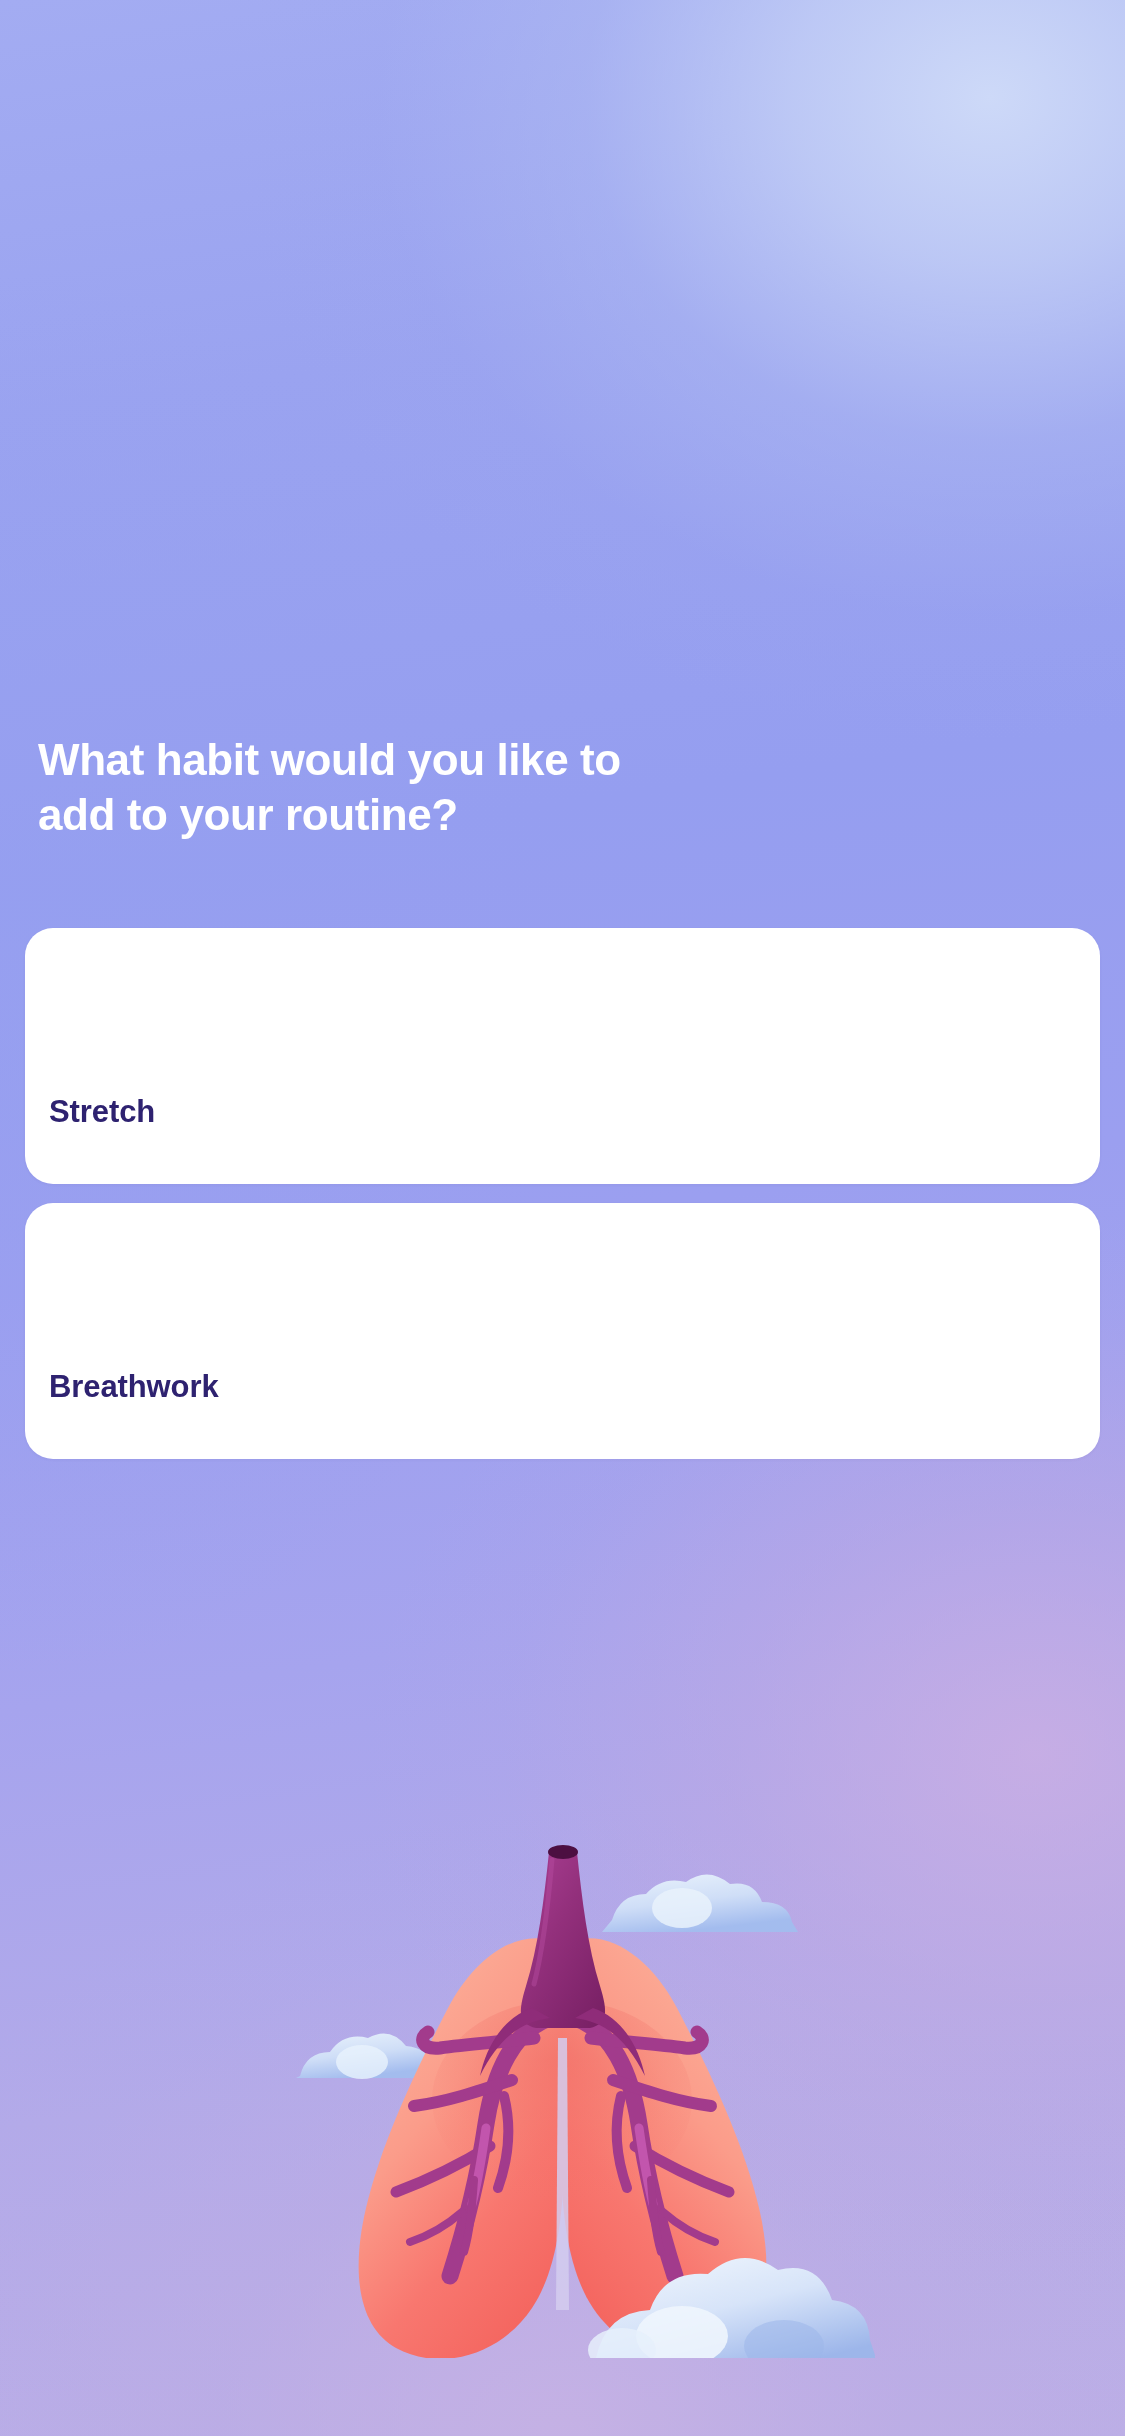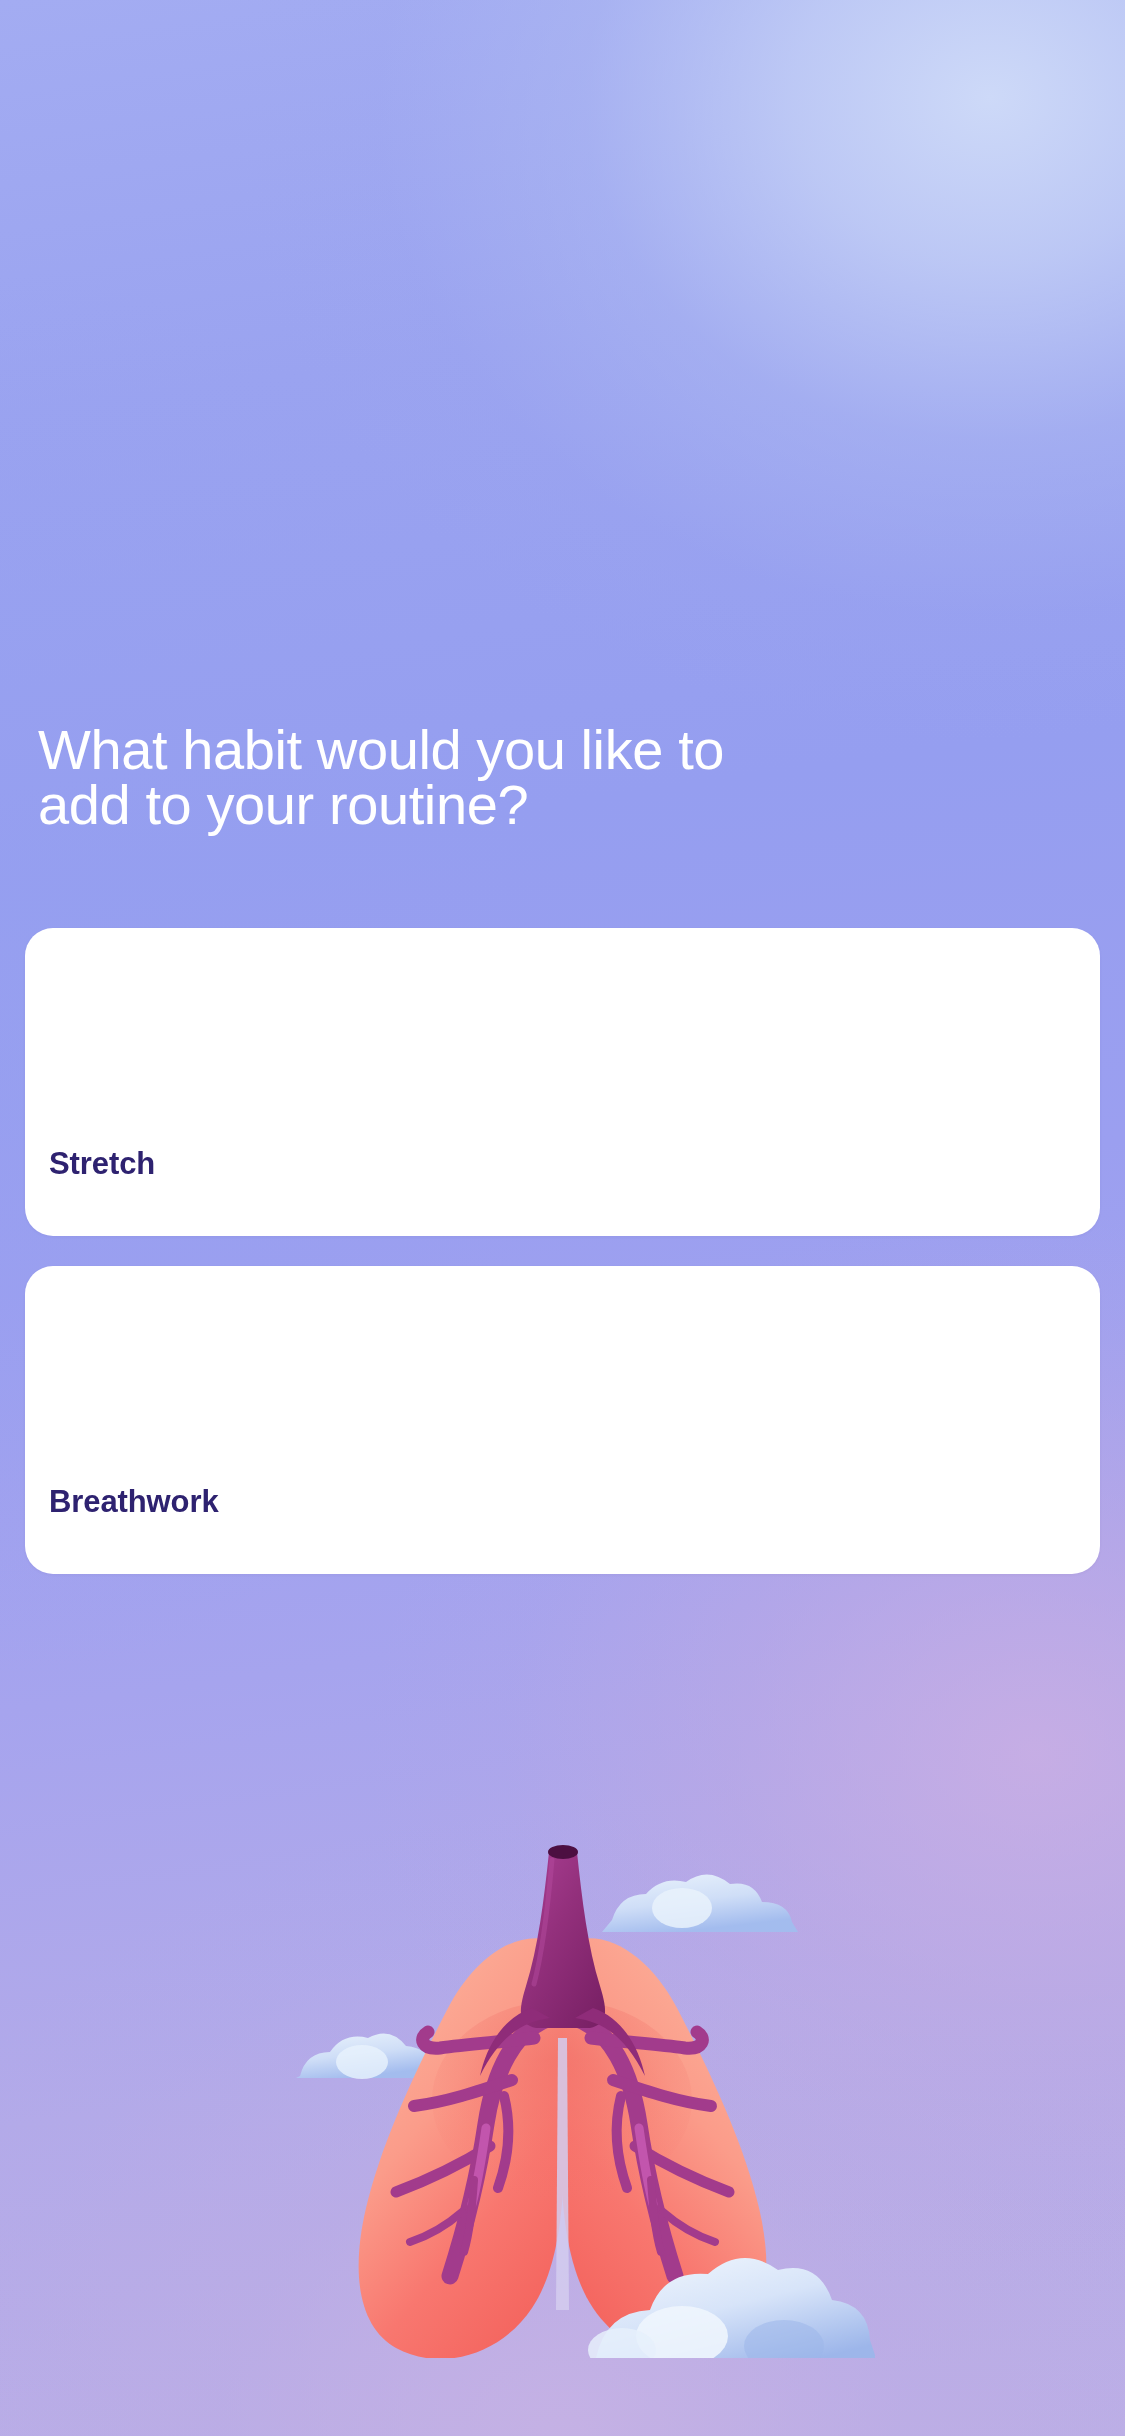--- a/index.html
+++ b/index.html
@@ -51,46 +51,46 @@
           #9b9ff0 50%,
           #a6a4ee 66%,
           #b3aae9 82%,
           #bdafe6 100%);
   }
 
   
   #title {
     position: absolute;
     left: 38px;
-    top: 684px;
+    top: 703px;
     width: 1010px;
     color: #ffffff;
-    font-size: 56px;
-    font-weight: 400;
+    font-size: 44px;
+    font-weight: 700;
     line-height: 55px;
     letter-spacing: -0.4px;
     white-space: pre-line;
   }
 
   
   #options {
     position: absolute;
     left: 25px;
     top: 928px;
     width: 1075px;
   }
 
   .option-card {
     position: relative;
     box-sizing: border-box;
     width: 1075px;
-    height: 308px;
+    height: 256px;
     background: #ffffff;
     border-radius: 28px;
-    margin-bottom: 30px;
+    margin-bottom: 19px;
     box-shadow: 0 1px 3px rgba(60,50,120,0.06);
   }
 
   .option-label {
     position: absolute;
     left: 24px;
     bottom: 54px;
     color: #2e2270;
     font-size: 31px;
     font-weight: 700;

